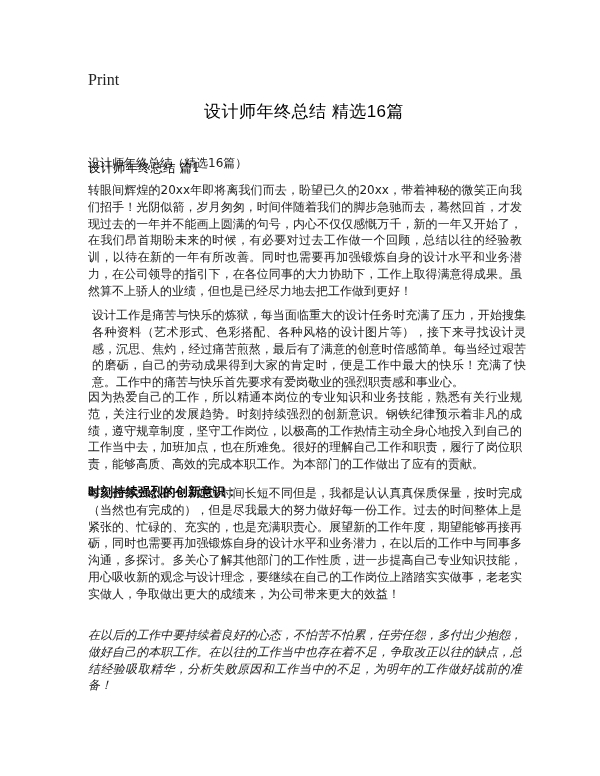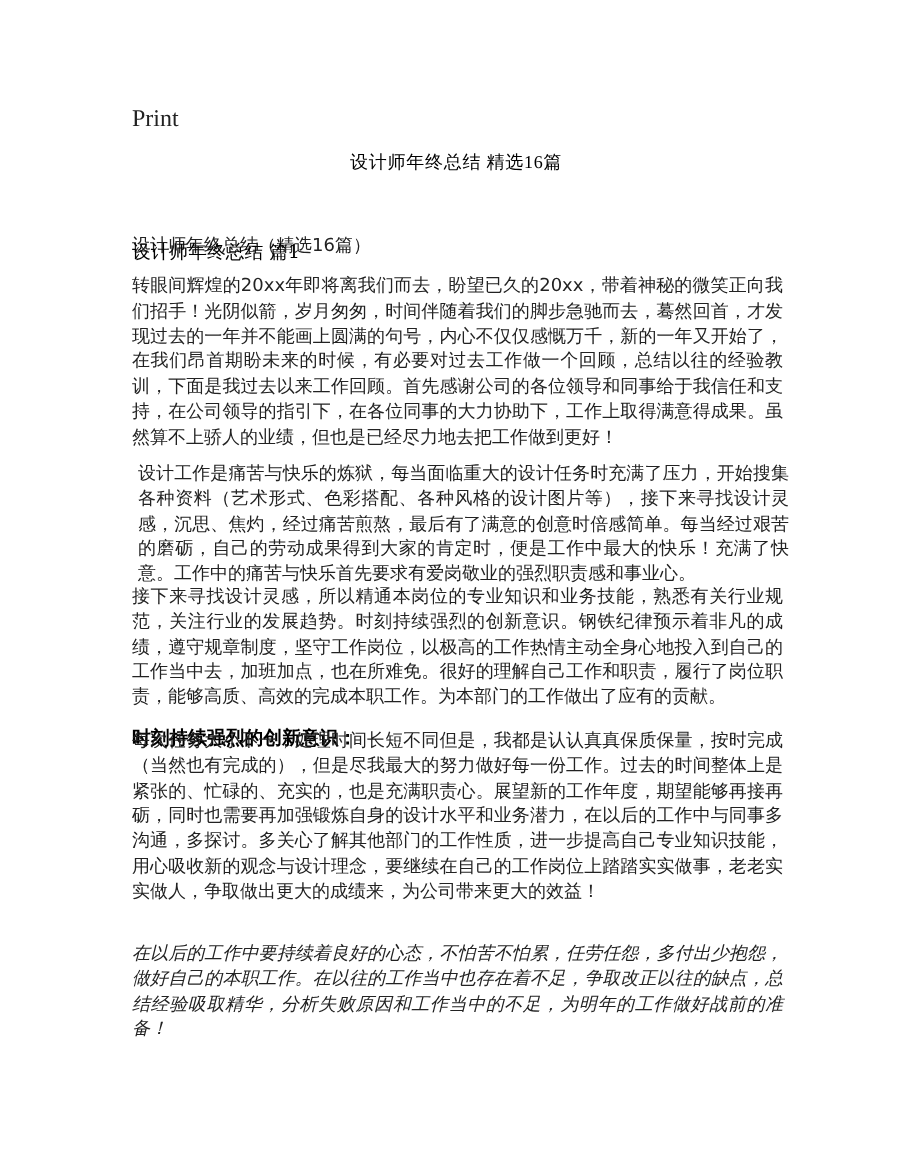--- a/index.html
+++ b/index.html
@@ -1,34 +1,34 @@
 <!DOCTYPE html>
 <html><head>
 <meta charset="utf-8">
 <style>
   html, body { margin: 0; padding: 0; background: #ffffff; }
   body { width: 600px; height: 776px; position: relative; overflow: hidden; color: #111; }
   .print { position: absolute; left: 88px; top: 71px; font-family: "Liberation Serif", serif; font-size: 16px; color: #222; }
-  .title { position: absolute; left: 88px; width: 432px; top: 100px; text-align: center; font-family: Liberation Serif, serif; font-size: 12px; font-weight: normal; color: #000; letter-spacing: 0.5px; }
+  .title { position: absolute; left: 88px; width: 432px; top: 100px; text-align: center; font-family: Liberation Sans, sans-serif; font-size: 17px; font-weight: normal; color: #000; letter-spacing: 0.5px; }
   .subtitle { position: absolute; left: 88px; top: 134px; font-family: "DejaVu Sans", sans-serif; font-size: 12px; color: #222; margin-top: 21px; }
   .h1 { position: absolute; left: 88px; top: 160px; font-family: "DejaVu Serif", serif; font-size: 12.5px; font-weight: normal; color: #000; }
   .para { position: absolute; left: 88px; width: 434px; font-family: "DejaVu Sans", sans-serif; font-size: 12px; line-height: 16.8px; color: #222; text-align: justify; word-break: break-all; }
   .h2 { position: absolute; left: 88px; font-family: "DejaVu Serif", serif; font-size: 12.5px; font-weight: bold; color: #000; }
 </style>
 </head>
 <body>
 
 <div class="print">Print</div>
 
 <h1 class="title" style="margin:0;">设计师年终总结 精选16篇</h1>
 
 <div class="subtitle">设计师年终总结（精选16篇）</div>
 
 <div class="h1">设计师年终总结 篇1</div>
 
-<p class="para" style="top:182px;margin:0;">转眼间辉煌的20xx年即将离我们而去，盼望已久的20xx，带着神秘的微笑正向我们招手！光阴似箭，岁月匆匆，时间伴随着我们的脚步急驰而去，蓦然回首，才发现过去的一年并不能画上圆满的句号，内心不仅仅感慨万千，新的一年又开始了，在我们昂首期盼未来的时候，有必要对过去工作做一个回顾，总结以往的经验教训，下面是我过去以来工作回顾。首先感谢公司的各位领导和同事给于我信任和支持，在公司领导的指引下，在各位同事的大力协助下，工作上取得满意得成果。虽然算不上骄人的业绩，但也是已经尽力地去把工作做到更好！</p>
+<p class="para" style="top:182px;margin:0;">转眼间辉煌的20xx年即将离我们而去，盼望已久的20xx，带着神秘的微笑正向我们招手！光阴似箭，岁月匆匆，时间伴随着我们的脚步急驰而去，蓦然回首，才发现过去的一年并不能画上圆满的句号，内心不仅仅感慨万千，新的一年又开始了，在我们昂首期盼未来的时候，有必要对过去工作做一个回顾，总结以往的经验教训，以待在新的一年有所改善。同时也需要再加强锻炼自身的设计水平和业务潜力，在公司领导的指引下，在各位同事的大力协助下，工作上取得满意得成果。虽然算不上骄人的业绩，但也是已经尽力地去把工作做到更好！</p>
 <p class="para" style="top:303px;margin:4px;">设计工作是痛苦与快乐的炼狱，每当面临重大的设计任务时充满了压力，开始搜集各种资料（艺术形式、色彩搭配、各种风格的设计图片等），接下来寻找设计灵感，沉思、焦灼，经过痛苦煎熬，最后有了满意的创意时倍感简单。每当经过艰苦的磨砺，自己的劳动成果得到大家的肯定时，便是工作中最大的快乐！充满了快意。工作中的痛苦与快乐首先要求有爱岗敬业的强烈职责感和事业心。</p>
-<p class="para" style="top:389px;margin:0;">接下来寻找设计灵感，所以精通本岗位的专业知识和业务技能，熟悉有关行业规范，关注行业的发展趋势。时刻持续强烈的创新意识。钢铁纪律预示着非凡的成绩，遵守规章制度，坚守工作岗位，以极高的工作热情主动全身心地投入到自己的工作当中去，加班加点，也在所难免。很好的理解自己工作和职责，履行了岗位职责，能够高质、高效的完成本职工作。为本部门的工作做出了应有的贡献。</p>
+<p class="para" style="top:389px;margin:0;">因为热爱自己的工作，所以精通本岗位的专业知识和业务技能，熟悉有关行业规范，关注行业的发展趋势。时刻持续强烈的创新意识。钢铁纪律预示着非凡的成绩，遵守规章制度，坚守工作岗位，以极高的工作热情主动全身心地投入到自己的工作当中去，加班加点，也在所难免。很好的理解自己工作和职责，履行了岗位职责，能够高质、高效的完成本职工作。为本部门的工作做出了应有的贡献。</p>
 
 <div class="h2" style="top:484px;">时刻持续强烈的创新意识：</div>
 
 <p class="para" style="top:485px;margin:0;">每次任务大小不一，处理时间长短不同但是，我都是认认真真保质保量，按时完成（当然也有完成的），但是尽我最大的努力做好每一份工作。过去的时间整体上是紧张的、忙碌的、充实的，也是充满职责心。展望新的工作年度，期望能够再接再砺，同时也需要再加强锻炼自身的设计水平和业务潜力，在以后的工作中与同事多沟通，多探讨。多关心了解其他部门的工作性质，进一步提高自己专业知识技能，用心吸收新的观念与设计理念，要继续在自己的工作岗位上踏踏实实做事，老老实实做人，争取做出更大的成绩来，为公司带来更大的效益！</p>
 <p class="para" style="top:627px;margin:0;font-style:italic;">在以后的工作中要持续着良好的心态，不怕苦不怕累，任劳任怨，多付出少抱怨，做好自己的本职工作。在以往的工作当中也存在着不足，争取改正以往的缺点，总结经验吸取精华，分析失败原因和工作当中的不足，为明年的工作做好战前的准备！</p>
 
 </body></html>

